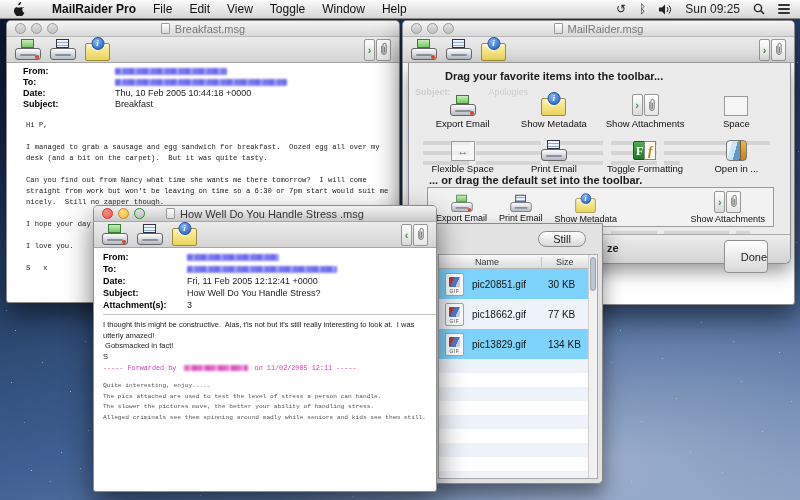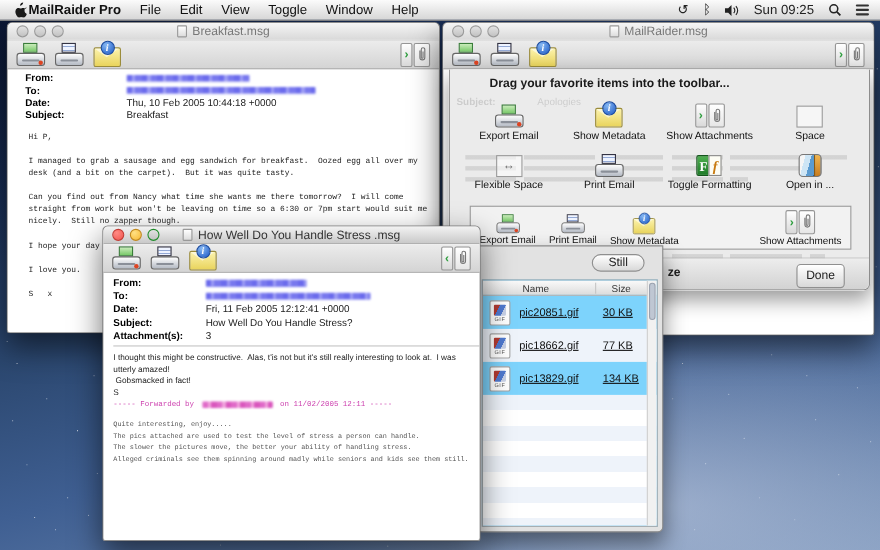--- a/index.html
+++ b/index.html
@@ -31,21 +31,21 @@
   }
 
   
   .menubar{
     position:absolute; left:0; top:0; width:800px; height:19px; z-index:100;
     background:linear-gradient(#fbfbfb,#d6d6d6);
     border-bottom:1px solid #888;
     display:flex; align-items:center; font-size:12px; color:#111;
   }
   .apple-wrap{ margin-left:12px; width:14px; display:flex; justify-content:center; }
-  .appname{ font-weight:bold; margin-left:0; }
+  .appname{ font-weight:bold; margin-left:26px; }
   .menu-item{ margin-left:17px; }
   .mb-right{ margin-left:auto; display:flex; align-items:center; gap:13px; padding-right:10px; color:#222; }
   .mb-right .glyph{ font-size:12px; line-height:1; }
   .mb-clock{ font-size:12px; }
   .list-icon{ display:inline-block; width:12px; }
   .list-icon i{ display:block; height:2px; background:#333; margin:2px 0; border-radius:1px; }
 
   
   .win{ position:absolute; border:1px solid rgba(0,0,0,.45); border-radius:5px 5px 3px 3px;
         background:#fff; box-shadow:0 12px 28px rgba(0,0,0,.55); }
@@ -148,21 +148,21 @@
   .d-item{ display:flex; flex-direction:column; align-items:center; gap:1px; }
   .d-item .lbl{ font-size:9px; color:#111; white-space:nowrap; }
   .d-item.last{ margin-left:auto; }
   .d-item .ic-printer,.d-item .ic-env{ transform:scale(.82); transform-origin:bottom center; }
   .sheet-bottom{ position:absolute; left:0; right:0; bottom:0; height:29px;
        background:linear-gradient(#ededed,#d2d2d2); border-top:1px solid #ababab; border-radius:0 0 6px 6px;}
   .size-frag{ position:absolute; left:198px; top:7px; font-size:11px; font-weight:bold; color:#222; }
   .btn{ border:1px solid #8f8f8f; background:linear-gradient(#fff,#d8d8d8);
        box-shadow:inset 0 1px 0 #fff; font-size:11px; color:#222; text-align:center;
        font-family:"Liberation Sans",sans-serif; }
-  .done-btn{ position:absolute; right:22px; top:5px; width:44px; height:22px; border-radius:4px; line-height:16px;}
+  .done-btn{ position:absolute; right:22px; top:5px; width:44px; height:33px; border-radius:4px; line-height:16px;text-align:right;}
   .ghost{ position:absolute; opacity:.14; pointer-events:none; }
   .ghost-subj{ top:24px; left:6px; font-size:9px; color:#111; display:flex; gap:38px; }
   .ghost-subj b{ font-weight:bold; }
   .ghostbar{ height:4px; background:repeating-linear-gradient(90deg, #444 0 46px, transparent 46px 53px,
        #444 53px 118px, transparent 118px 125px, #444 125px 180px, transparent 180px 188px); }
   .gb1{ position:absolute; top:78px; left:14px; right:20px; }
   .gb2{ position:absolute; top:88px; left:14px; right:60px; }
   .gb3{ position:absolute; top:98px; left:14px; right:110px; }
   .gb4{ position:absolute; top:168px; left:14px; right:40px; }
 
@@ -172,21 +172,21 @@
        box-shadow:0 10px 20px rgba(0,0,0,.45); }
   .drawer-top{ height:30px; position:relative; }
   .save-btn{ position:absolute; left:104px; top:7px; width:48px; height:16px; border-radius:9px; line-height:14px;}
   .att-table{ position:absolute; left:4px; right:4px; top:30px; bottom:4px; background:#7dd3fc;
        border:1px solid #aaa; overflow:hidden;
        }
   .att-header{ height:14px; background:linear-gradient(#fafafa,#dcdcdc); border-bottom:1px solid #b5b5b5;
        display:flex; font-size:9px; color:#333; align-items:center; }
   .att-header .c1{ width:103px; padding-left:36px; border-right:1px solid #c5c5c5; }
   .att-header .c2{ padding-left:14px; }
-  .att-row{ height:30px; display:flex; align-items:center; font-size:10px; color:#111;text-decoration:underline; }
+  .att-row{ height:30px; display:flex; align-items:center; font-size:10px; color:#111; }
   .att-row.alt{ background:#eef3fa; }
   .att-row .gif-icon{ margin-left:6px; }
   .att-name{ margin-left:8px; width:74px; }
   .att-size{ margin-left:2px; }
   .att-fill{ position:absolute; left:0; right:0; top:104px; bottom:0;
        background:repeating-linear-gradient(#eef3fa 0 14px, #ffffff 14px 28px); }
   .att-scroll{ position:absolute; right:0; top:0; bottom:0; width:9px; background:#f1f1f1;
        border-left:1px solid #cfcfcf; }
   .att-scroll .thumb{ position:absolute; top:2px; left:1px; width:6px; height:34px; border-radius:3px;
        background:#bfc7d3; border:1px solid #9aa2b0; }
@@ -409,20 +409,21 @@
               <span class="f2"></span>
             </span>
           <span class="lbl">Toggle Formatting</span>
         </div>
         <div class="sheet-cell">
           <span class="ic-open"></span>
           <span class="lbl">Open in ...</span>
         </div>
       </div>
 
+      <div class="sheet-title t2">... or drag the default set into the toolbar.</div>
       <div class="default-box">
         <span class="d-item">
           <span class="ic-printer export">
               <span class="paper"></span>
               <span class="pbody"></span>
               <span class="slot"></span>
               <span class="dot"></span>
             </span>
           <span class="lbl">Export Email</span>
         </span>

